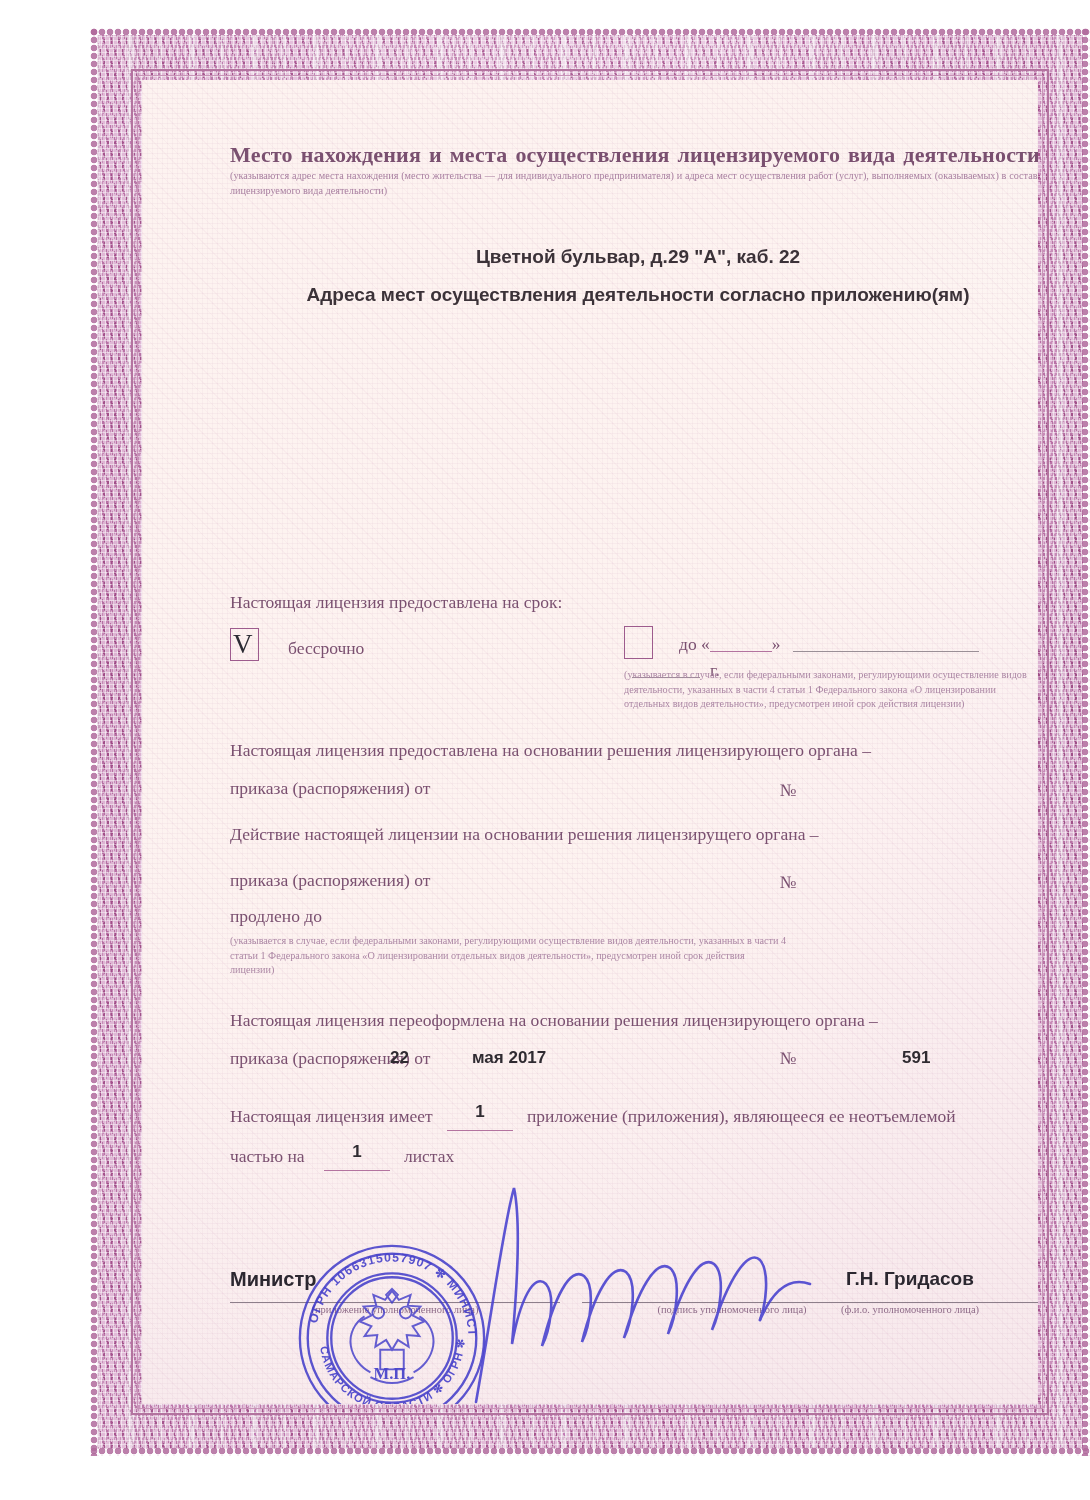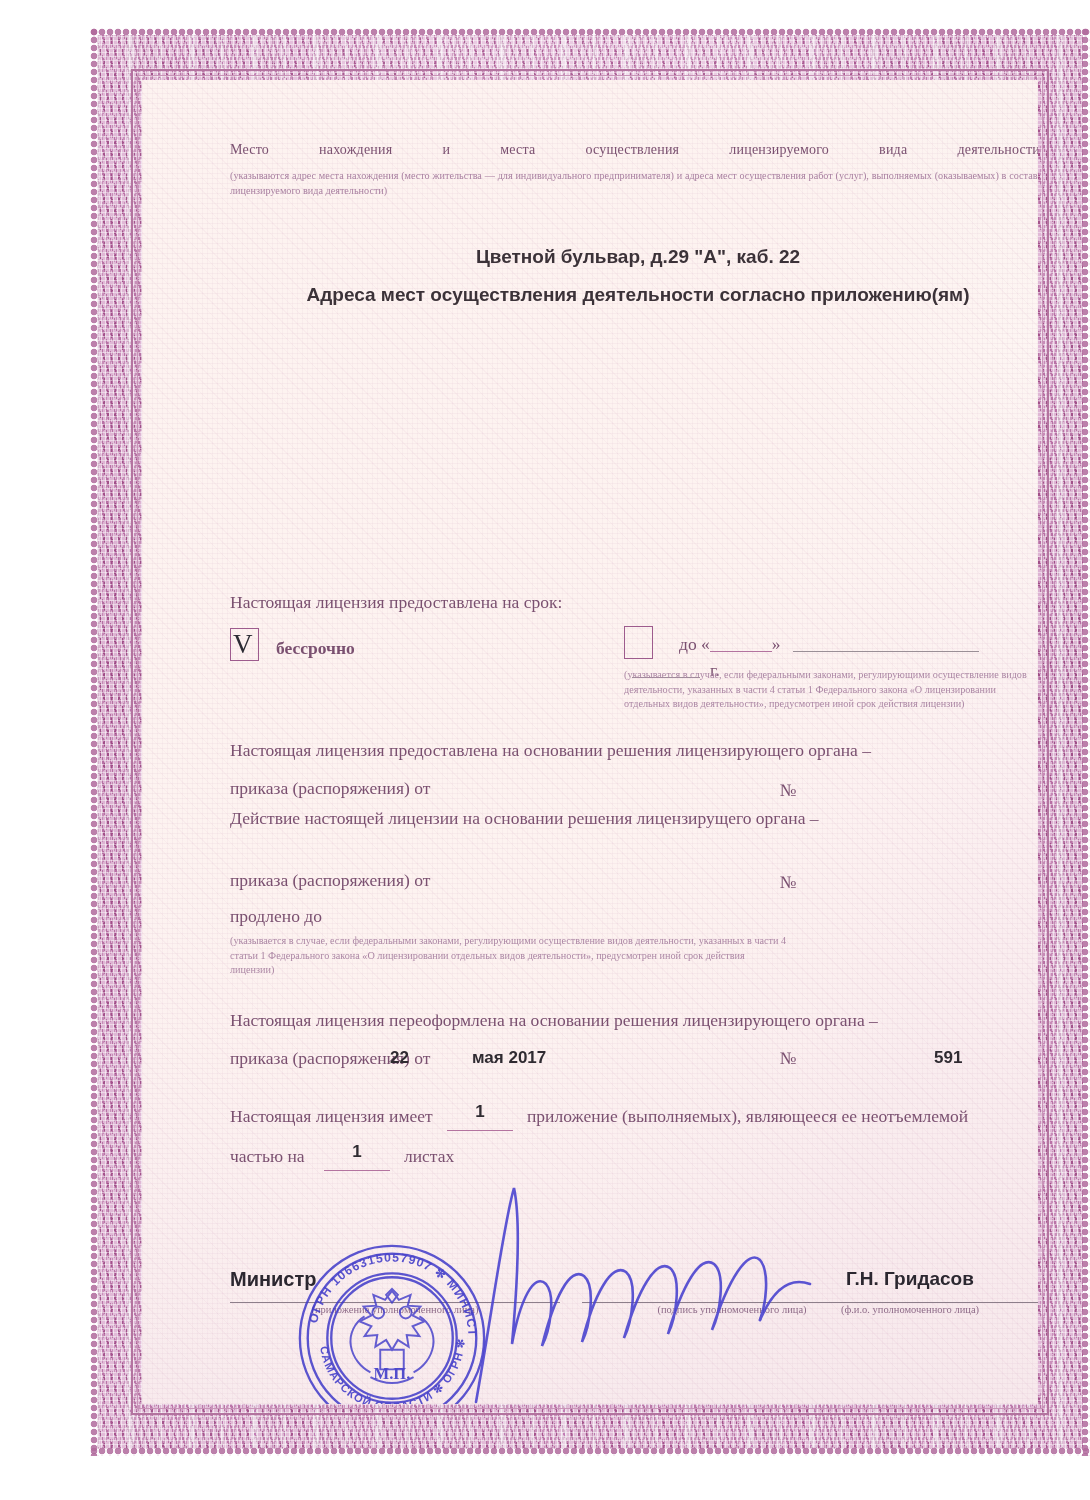--- a/index.html
+++ b/index.html
@@ -50,22 +50,22 @@
     overflow:hidden;}
   #paper::before{content:"";position:absolute;inset:0;
     background:repeating-linear-gradient(45deg,
       rgba(190,120,165,.055) 0 1px, rgba(255,255,255,0) 1px 9px);}
 
   
   #content{position:absolute;left:0;top:0;right:0;bottom:0;
            padding:0;color:#6d4a63;}
   .c{position:absolute;}
 
-  .hdr{font-size:14px;color:#7a5070;letter-spacing:.2px;
-       text-align:justify;}
+  .hdr{font-size:22px;color:#7a5070;letter-spacing:.2px;
+       text-align:justify;font-weight:bold;}
   .tiny{font-size:10.2px;line-height:15px;color:#a87fa0;}
   .addr{font-family:"Liberation Sans", sans-serif;font-weight:bold;
         font-size:19px;color:#3b3238;text-align:center;}
   .sect{font-size:17.5px;color:#7a5070;}
   .sub{font-size:10.2px;line-height:14.6px;color:#ab86a4;}
 
   .box{width:27px;height:31px;border:1.6px solid #9d5b8d;
        display:inline-block;vertical-align:-7px;position:relative;background:transparent;}
   .tick{position:absolute;left:2px;top:0px;font-family:"Liberation Serif",serif;
         font-size:27px;color:#2b2b33;line-height:31px;}
@@ -109,60 +109,60 @@
 
       <div class="c addr" style="left:60px;top:166px;width:872px;">Цветной бульвар, д.29 "А", каб. 22</div>
       <div class="c sect" style="left:88px;top:512px;width:700px;">Настоящая лицензия предоставлена на срок:</div>
 
       <div class="c addr" style="left:60px;top:204px;width:872px;">Адреса мест осуществления деятельности согласно приложению(ям)</div>
 
       <div class="c" style="left:88px;top:548px;">
         <span class="box">
           <span class="tick">V</span>
         </span>
-        <span class="sect" style="margin-left:13px;font-weight:bold;">бессрочно</span>
+        <span class="sect" style="margin-left:25px;">бессрочно</span>
       </div>
 
       <div class="c" style="left:482px;top:546px;">
         <span class="box" style="vertical-align:-9px;"></span>
         <span class="sect" style="margin-left:22px;margin-top:35px;">до «</span><span class="ul" style="width:62px;height:18px;vertical-align:-2px;"></span><span class="sect">»</span>
         <span class="ulg" style="width:186px;height:18px;vertical-align:-2px;margin-left:8px;"></span>
         <span class="ulg" style="width:68px;height:18px;vertical-align:-2px;margin-left:8px;"></span>
         <span class="sect" style="margin-left:6px;">г.</span>
       </div>
 
       <div class="c sub" style="left:482px;top:588px;width:418px;">(указывается в случае, если федеральными законами, регулирующими осуществление видов деятельности, указанных в части 4 статьи 1 Федерального закона «О лицензировании отдельных видов деятельности», предусмотрен иной срок действия лицензии)</div>
 
       <div class="c sect" style="left:88px;top:660px;width:790px;">Настоящая лицензия предоставлена на основании решения лицензирующего органа –</div>
       <div class="c sect" style="left:88px;top:698px;">приказа (распоряжения)  от</div>
       <div class="c fill" style="left:330px;top:700px;width:250px;"></div>
       <div class="c sect" style="left:638px;top:700px;">№</div>
       <div class="c fill" style="left:690px;top:700px;width:180px;"></div>
 
-      <div class="c sect" style="left:88px;top:728px;width:790px;">Действие настоящей лицензии на основании решения лицензирущего органа –</div>
+      <div class="c sect" style="left:88px;top:744px;width:790px;">Действие настоящей лицензии на основании решения лицензирущего органа –</div>
       <div class="c sect" style="left:88px;top:790px;">приказа (распоряжения)  от</div>
       <div class="c fill" style="left:330px;top:792px;width:250px;"></div>
       <div class="c sect" style="left:638px;top:792px;">№</div>
       <div class="c fill" style="left:690px;top:792px;width:180px;"></div>
 
       <div class="c sect" style="left:88px;top:826px;">продлено до</div>
       <div class="c fill" style="left:240px;top:828px;width:300px;"></div>
       <div class="c sub" style="left:88px;top:854px;width:560px;">(указывается в случае, если федеральными законами, регулирующими осуществление видов деятельности, указанных в части 4 статьи 1 Федерального закона «О лицензировании отдельных видов деятельности», предусмотрен иной срок действия лицензии)</div>
 
       <div class="c sect" style="left:88px;top:930px;width:790px;">Настоящая лицензия переоформлена на основании решения лицензирующего органа –</div>
       <div class="c sect" style="left:88px;top:968px;">приказа (распоряжения)  от</div>
       <div class="c fill" style="left:248px;top:968px;">22</div>
       <div class="c fill" style="left:330px;top:968px;">мая 2017</div>
       <div class="c sect" style="left:638px;top:968px;">№</div>
-      <div class="c fill" style="left:792px;top:968px;">591</div>
+      <div class="c fill" style="left:760px;top:968px;">591</div>
 
       <div class="c sect" style="left:88px;top:1026px;">Настоящая лицензия имеет</div>
       <div class="c ul" style="left:305px;top:1026px;width:66px;height:24px;"></div>
       <div class="c fill" style="left:305px;top:1022px;width:66px;text-align:center;">1</div>
-      <div class="c sect" style="left:385px;top:1026px;">приложение (выполняемых), являющееся ее неотъемлемой</div>
+      <div class="c sect" style="left:385px;top:1026px;">приложение (приложения), являющееся ее неотъемлемой</div>
 
       <div class="c sect" style="left:88px;top:1066px;">частью на</div>
       <div class="c ul" style="left:182px;top:1066px;width:66px;height:24px;"></div>
       <div class="c fill" style="left:182px;top:1062px;width:66px;text-align:center;">1</div>
       <div class="c sect" style="left:262px;top:1066px;">листах</div>
 
       <div class="c post" style="left:88px;top:1188px;">Министр</div>
       <div class="c sigline" style="left:88px;top:1222px;width:330px;"></div>
       <div class="c cap" style="left:88px;top:1224px;width:330px;">(приложение уполномоченного лица)</div>
 

